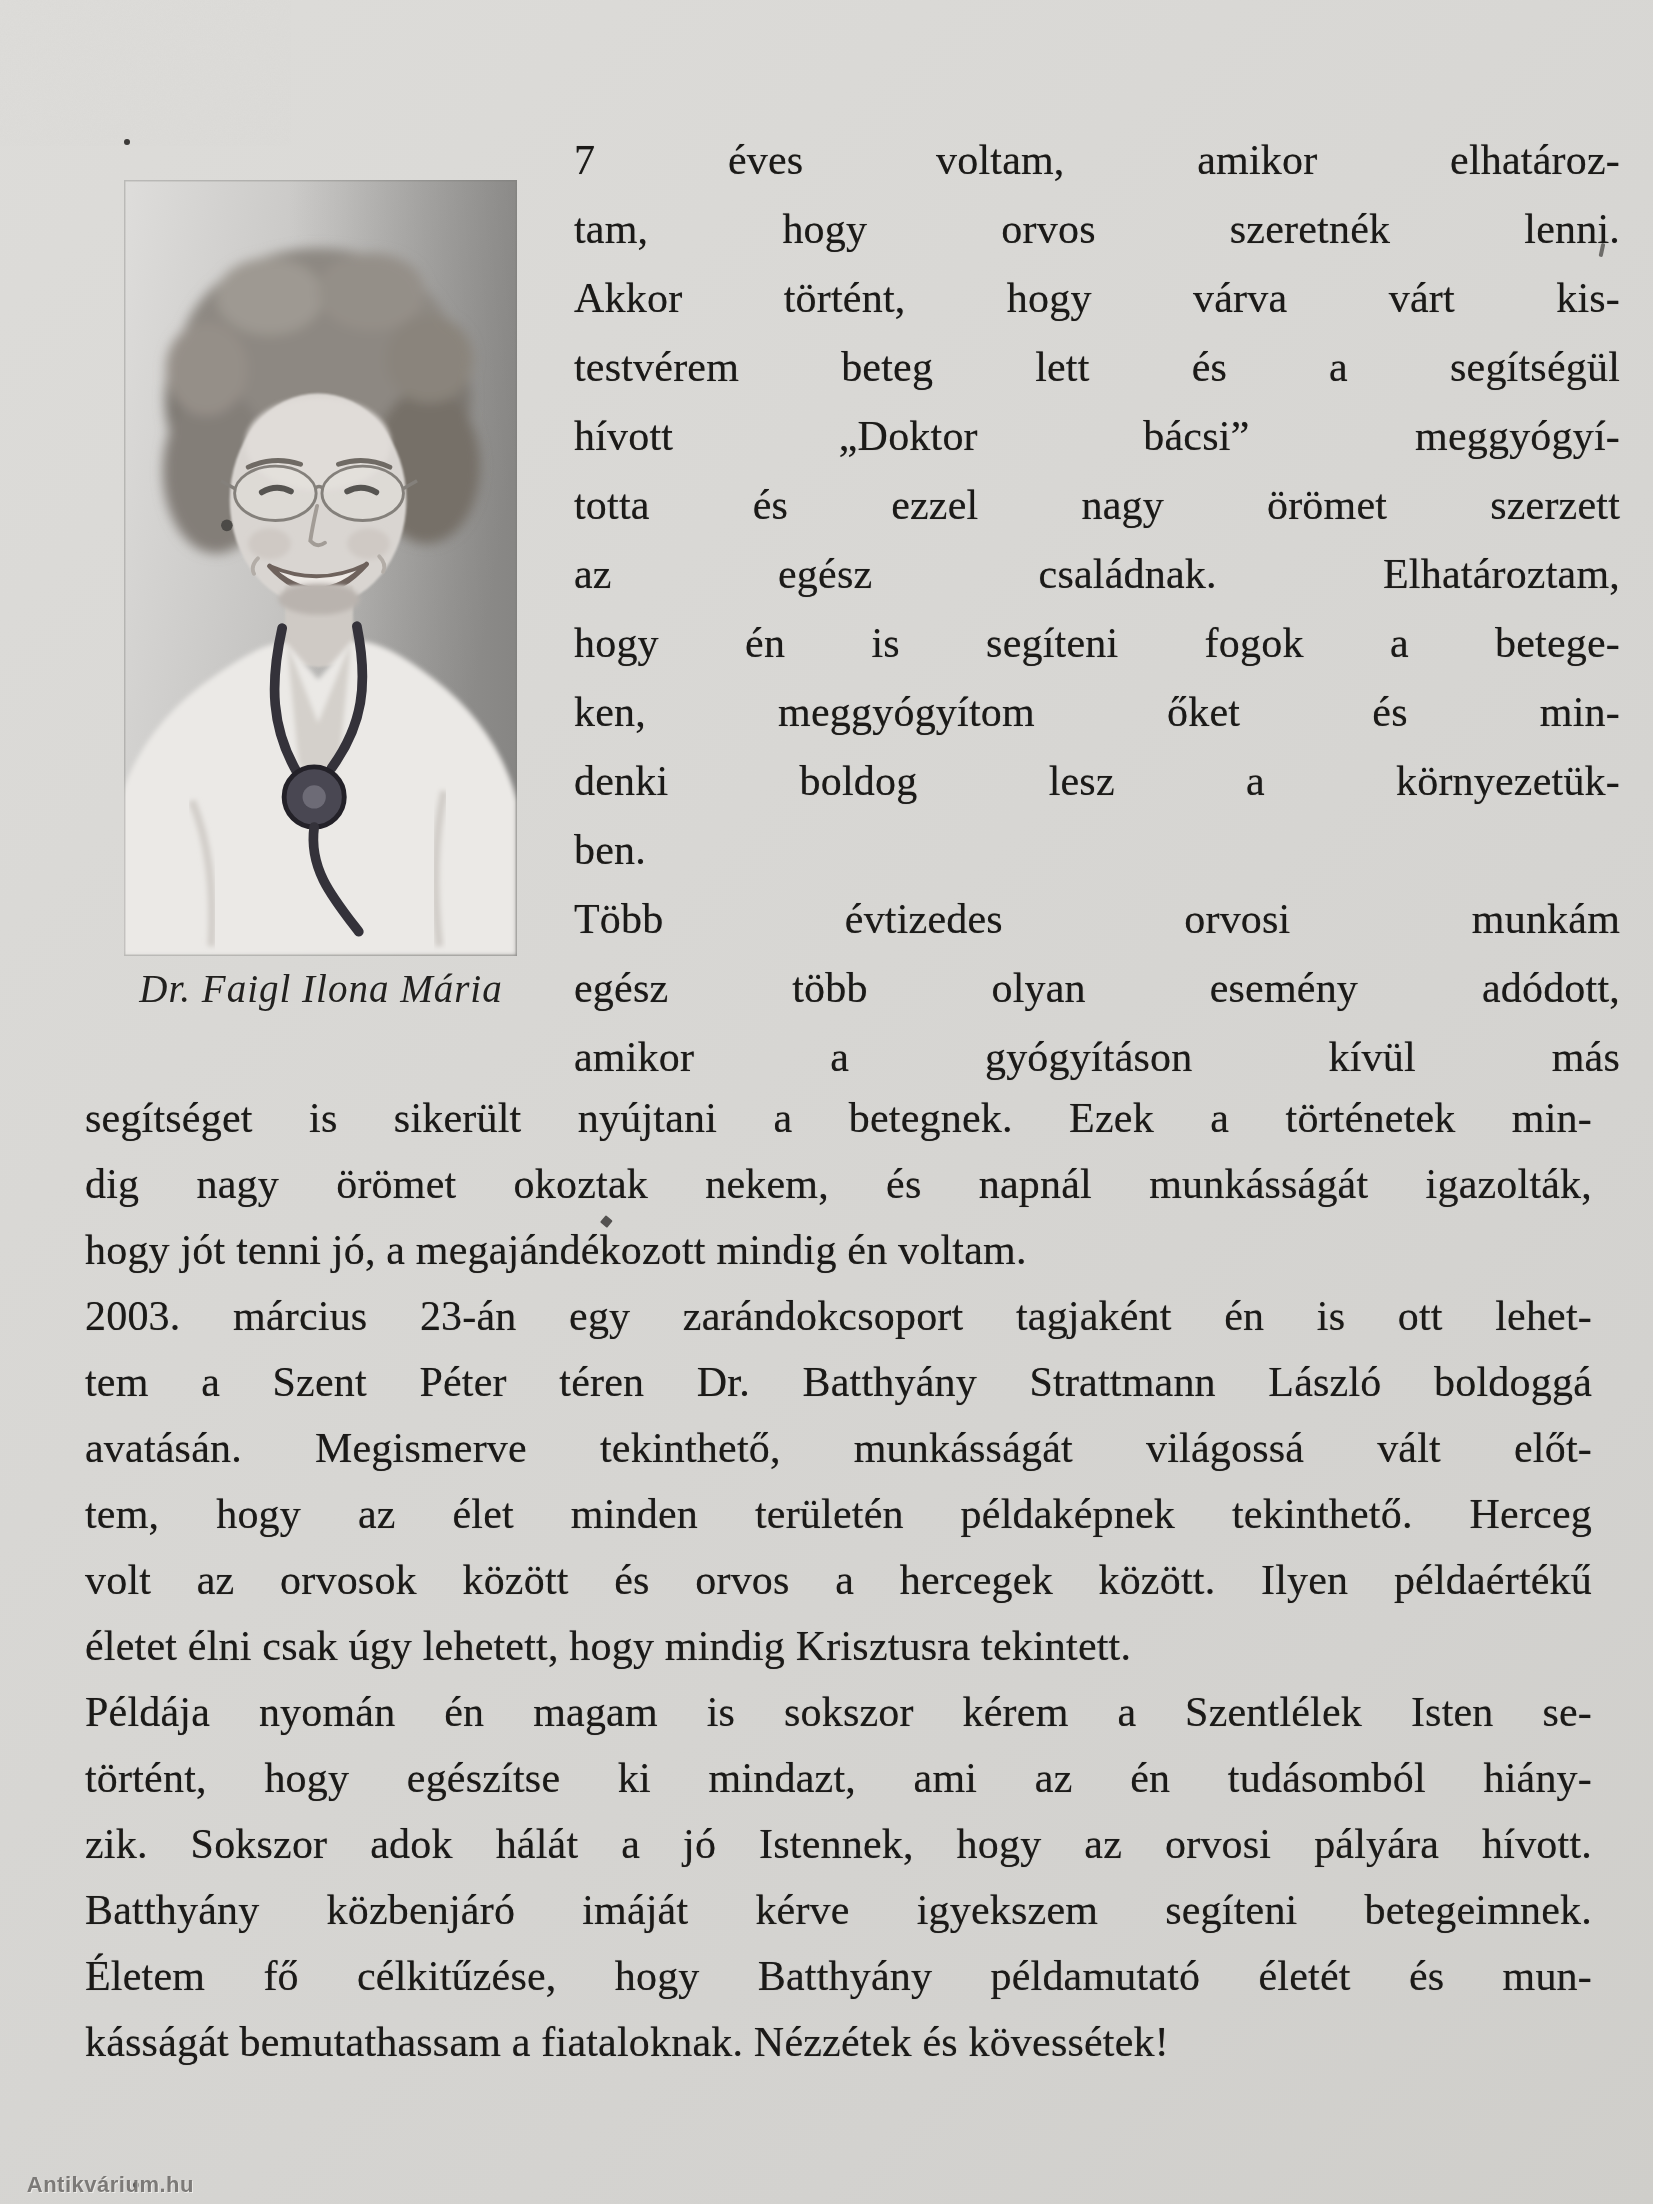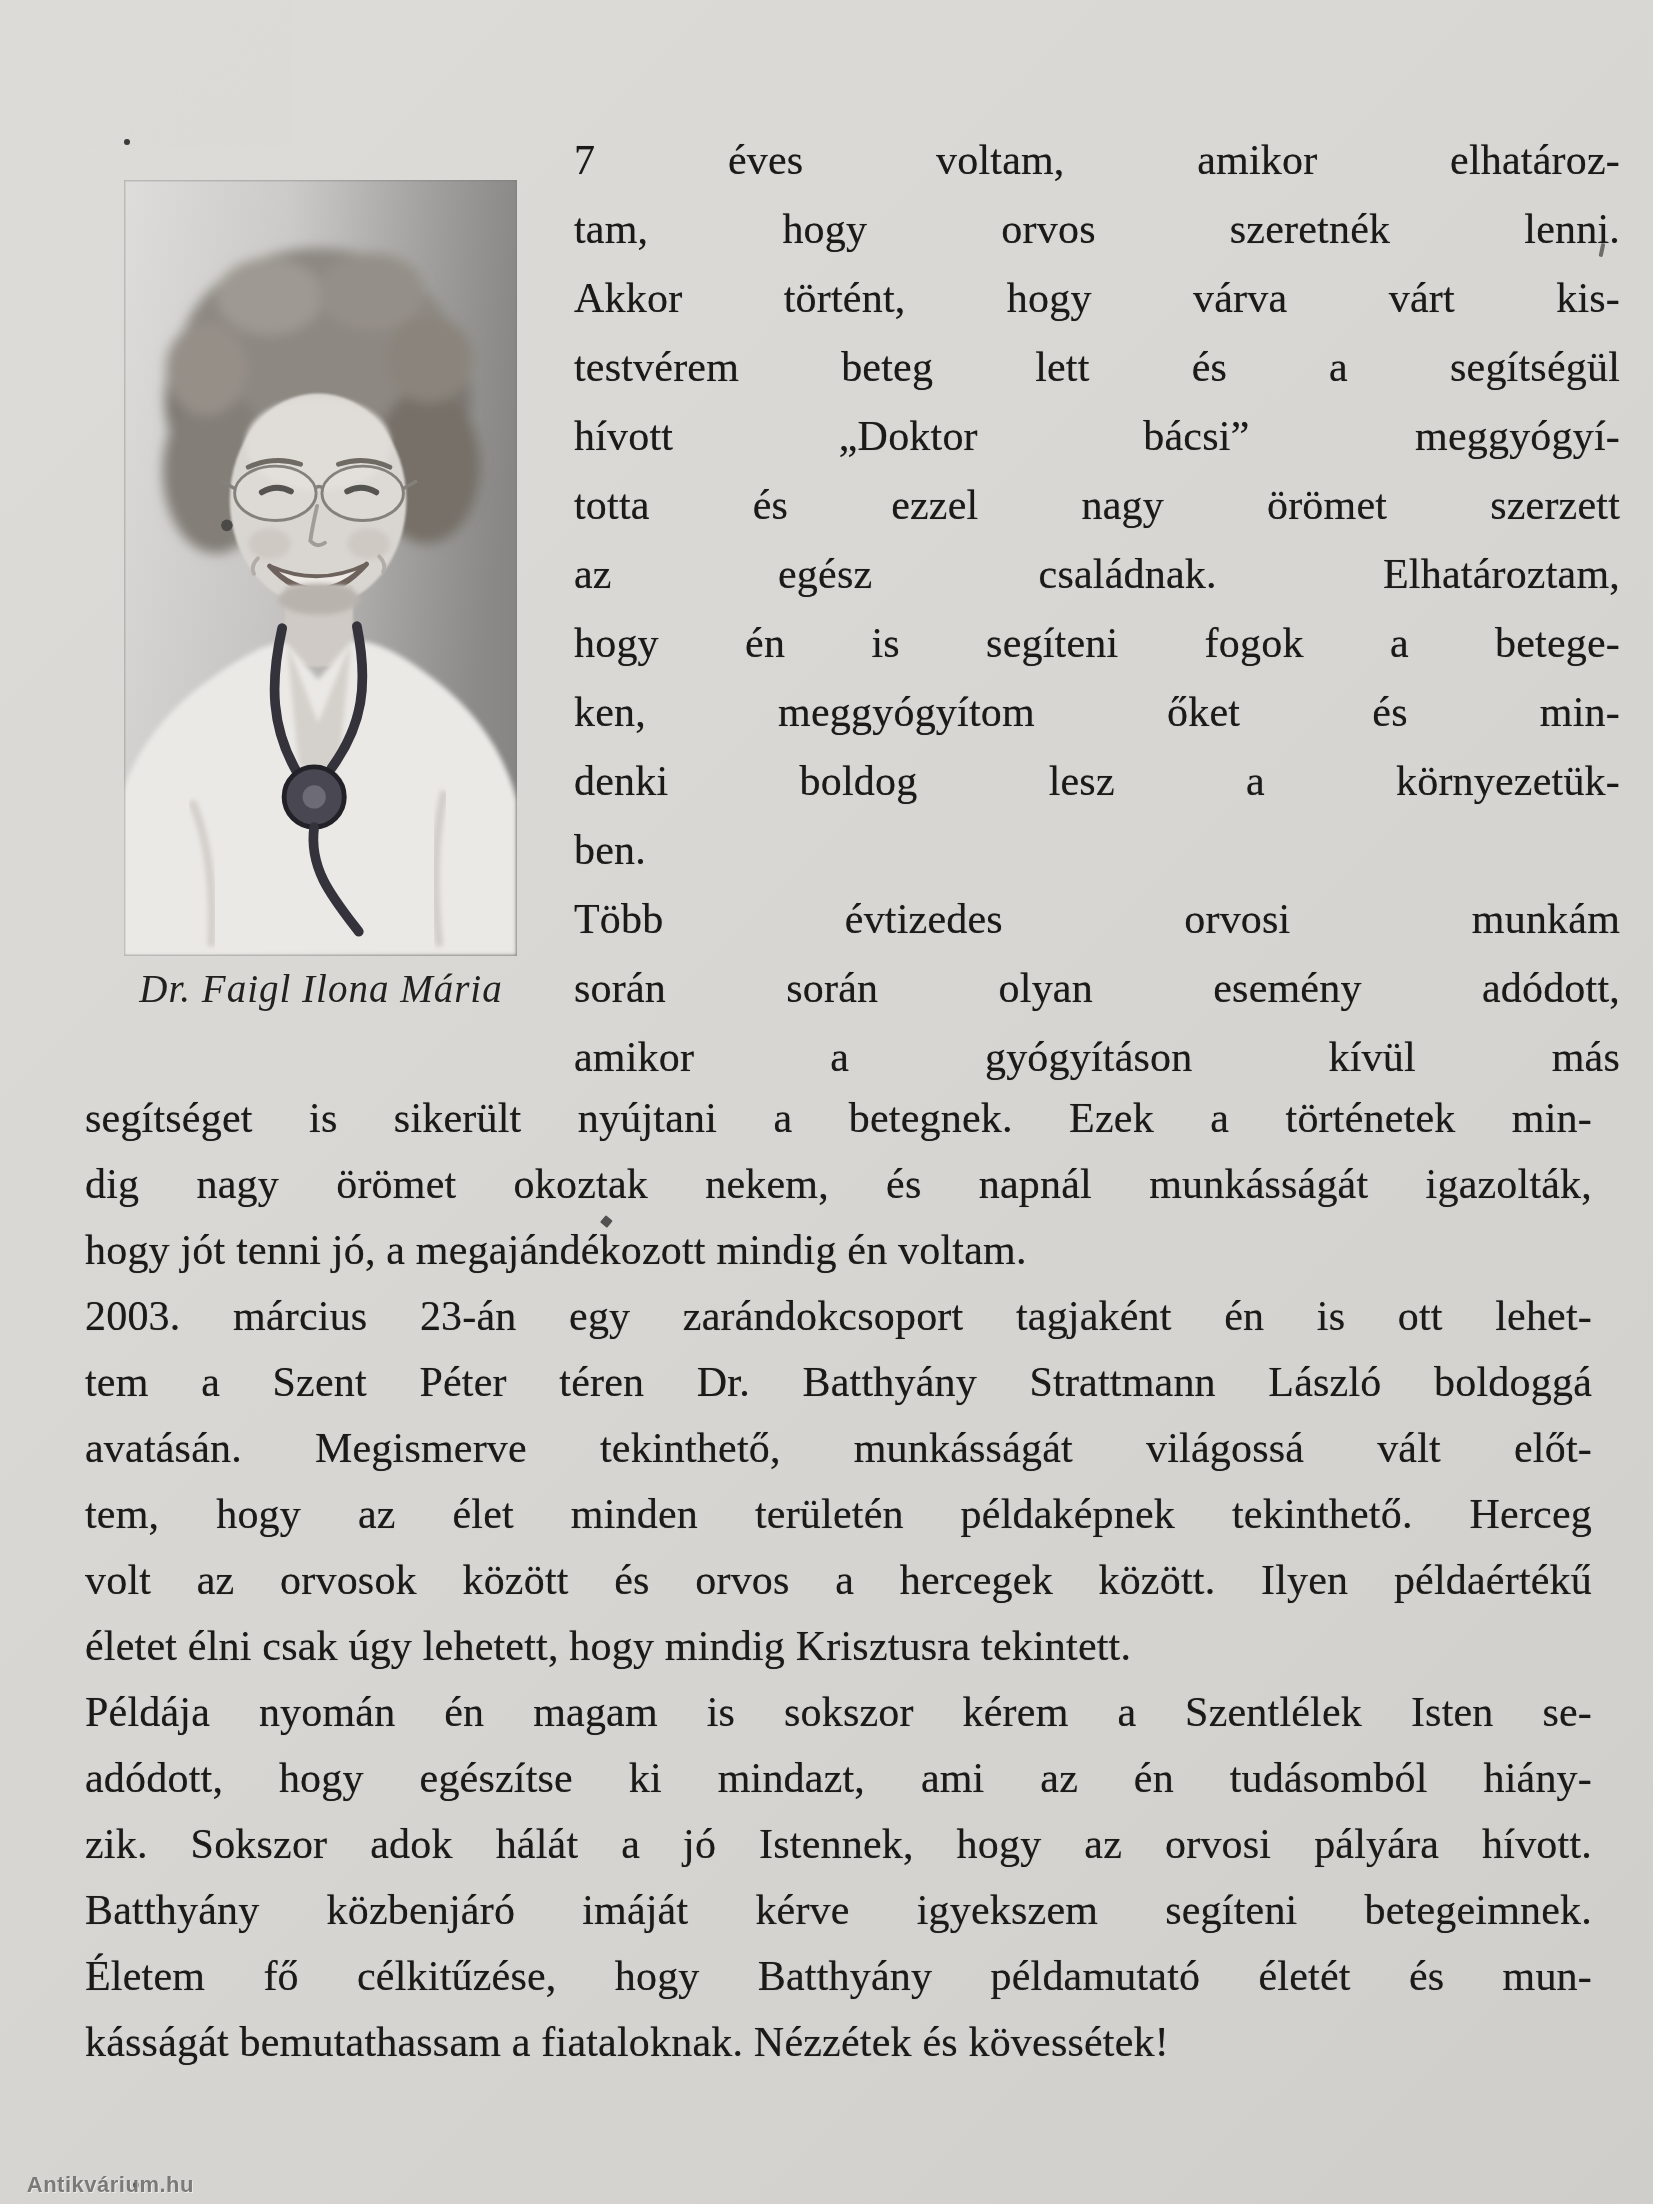--- a/index.html
+++ b/index.html
@@ -151,36 +151,36 @@
       <div class="line">Akkor történt, hogy várva várt kis-</div>
       <div class="line">testvérem beteg lett és a segítségül</div>
       <div class="line">hívott „Doktor bácsi” meggyógyí-</div>
       <div class="line">totta és ezzel nagy örömet szerzett</div>
       <div class="line">az egész családnak. Elhatároztam,</div>
       <div class="line">hogy én is segíteni fogok a betege-</div>
       <div class="line">ken, meggyógyítom őket és min-</div>
       <div class="line">denki boldog lesz a környezetük-</div>
       <div class="line end">ben.</div>
       <div class="line">Több évtizedes orvosi munkám</div>
-      <div class="line">során során olyan esemény adódott,</div>
+      <div class="line">egész több olyan esemény adódott,</div>
       <div class="line">amikor a gyógyításon kívül más</div>
     </div>
 
   <div class="textcol wide">
       <div class="line">segítséget is sikerült nyújtani a betegnek. Ezek a történetek min-</div>
       <div class="line">dig nagy örömet okoztak nekem, és napnál munkásságát igazolták,</div>
       <div class="line end">hogy jót tenni jó, a megajándékozott mindig én voltam.</div>
       <div class="line">2003. március 23-án egy zarándokcsoport tagjaként én is ott lehet-</div>
       <div class="line">tem a Szent Péter téren Dr. Batthyány Strattmann László boldoggá</div>
       <div class="line">avatásán. Megismerve tekinthető, munkásságát világossá vált előt-</div>
       <div class="line">tem, hogy az élet minden területén példaképnek tekinthető. Herceg</div>
       <div class="line">volt az orvosok között és orvos a hercegek között. Ilyen példaértékű</div>
       <div class="line end">életet élni csak úgy lehetett, hogy mindig Krisztusra tekintett.</div>
       <div class="line">Példája nyomán én magam is sokszor kérem a Szentlélek Isten se-</div>
-      <div class="line">adódott, hogy egészítse ki mindazt, ami az én tudásomból hiány-</div>
+      <div class="line">történt, hogy egészítse ki mindazt, ami az én tudásomból hiány-</div>
       <div class="line">zik. Sokszor adok hálát a jó Istennek, hogy az orvosi pályára hívott.</div>
       <div class="line">Batthyány közbenjáró imáját kérve igyekszem segíteni betegeimnek.</div>
       <div class="line">Életem fő célkitűzése, hogy Batthyány példamutató életét és mun-</div>
       <div class="line end">kásságát bemutathassam a fiataloknak. Nézzétek és kövessétek!</div>
     </div>
 
   <div class="speck dot-top"></div>
   <div class="speck tick-right"></div>
   <div class="speck mark-mid"></div>
   <div class="speck dot-bottom"></div>

